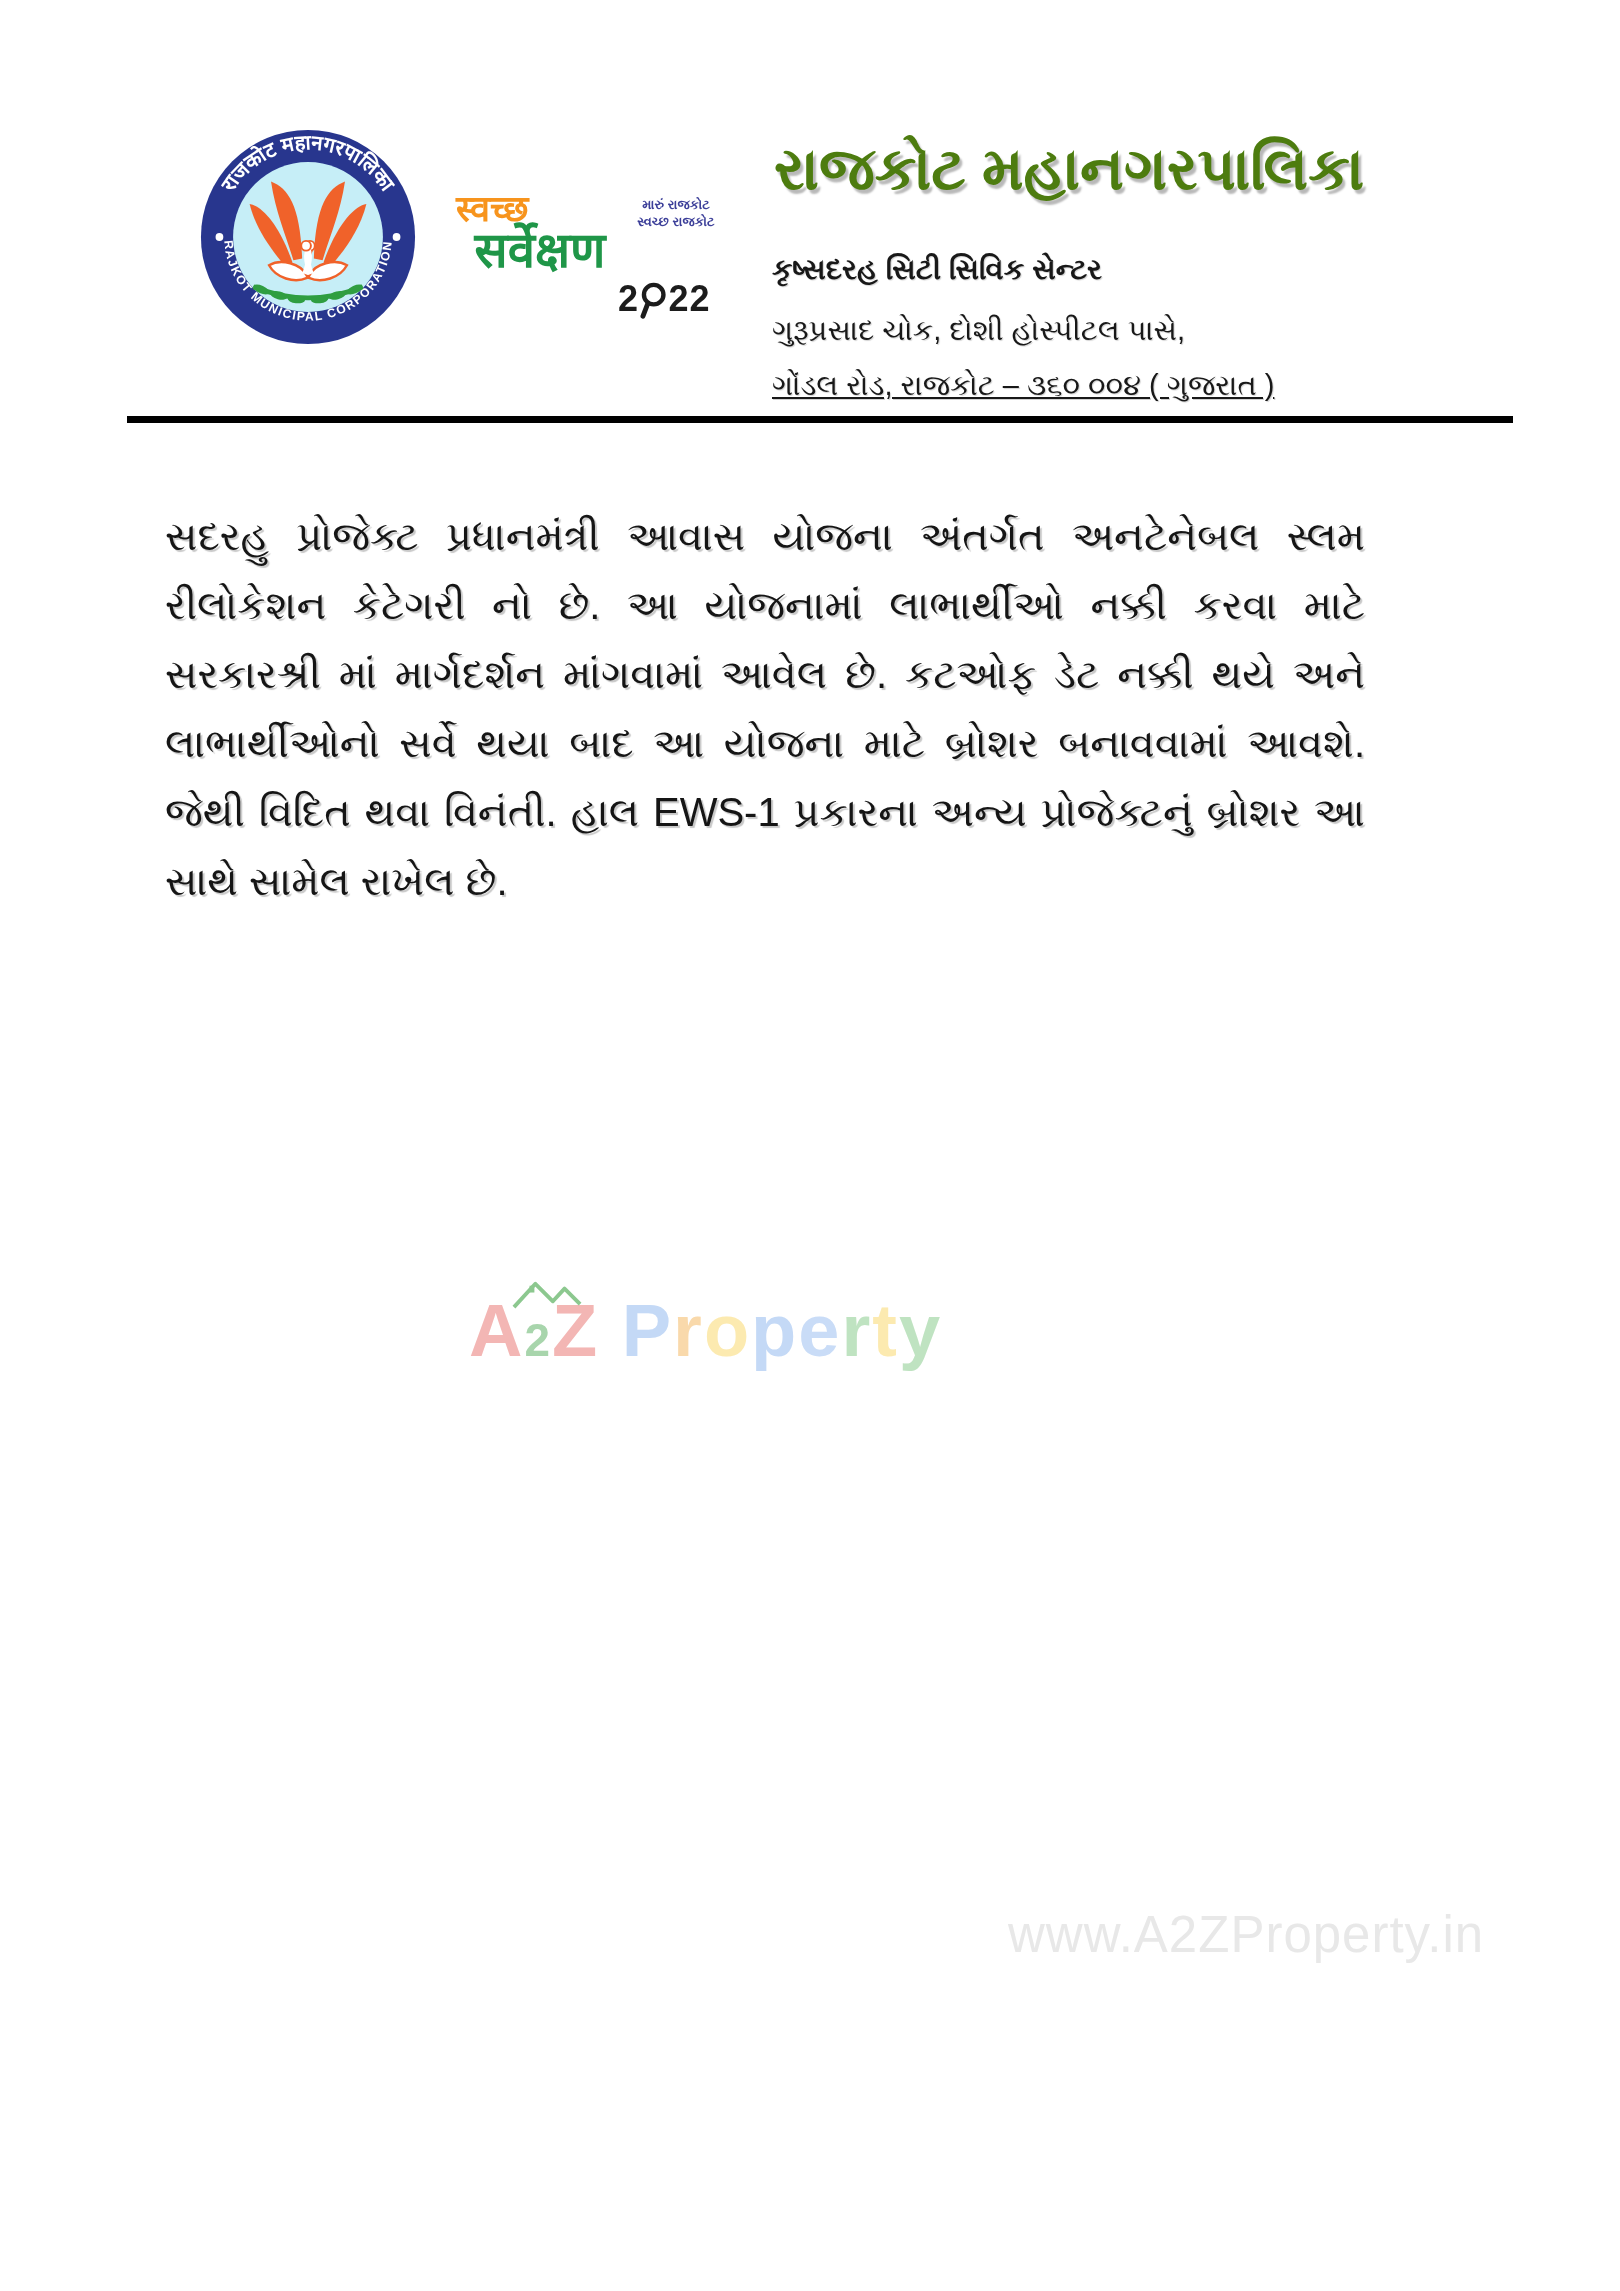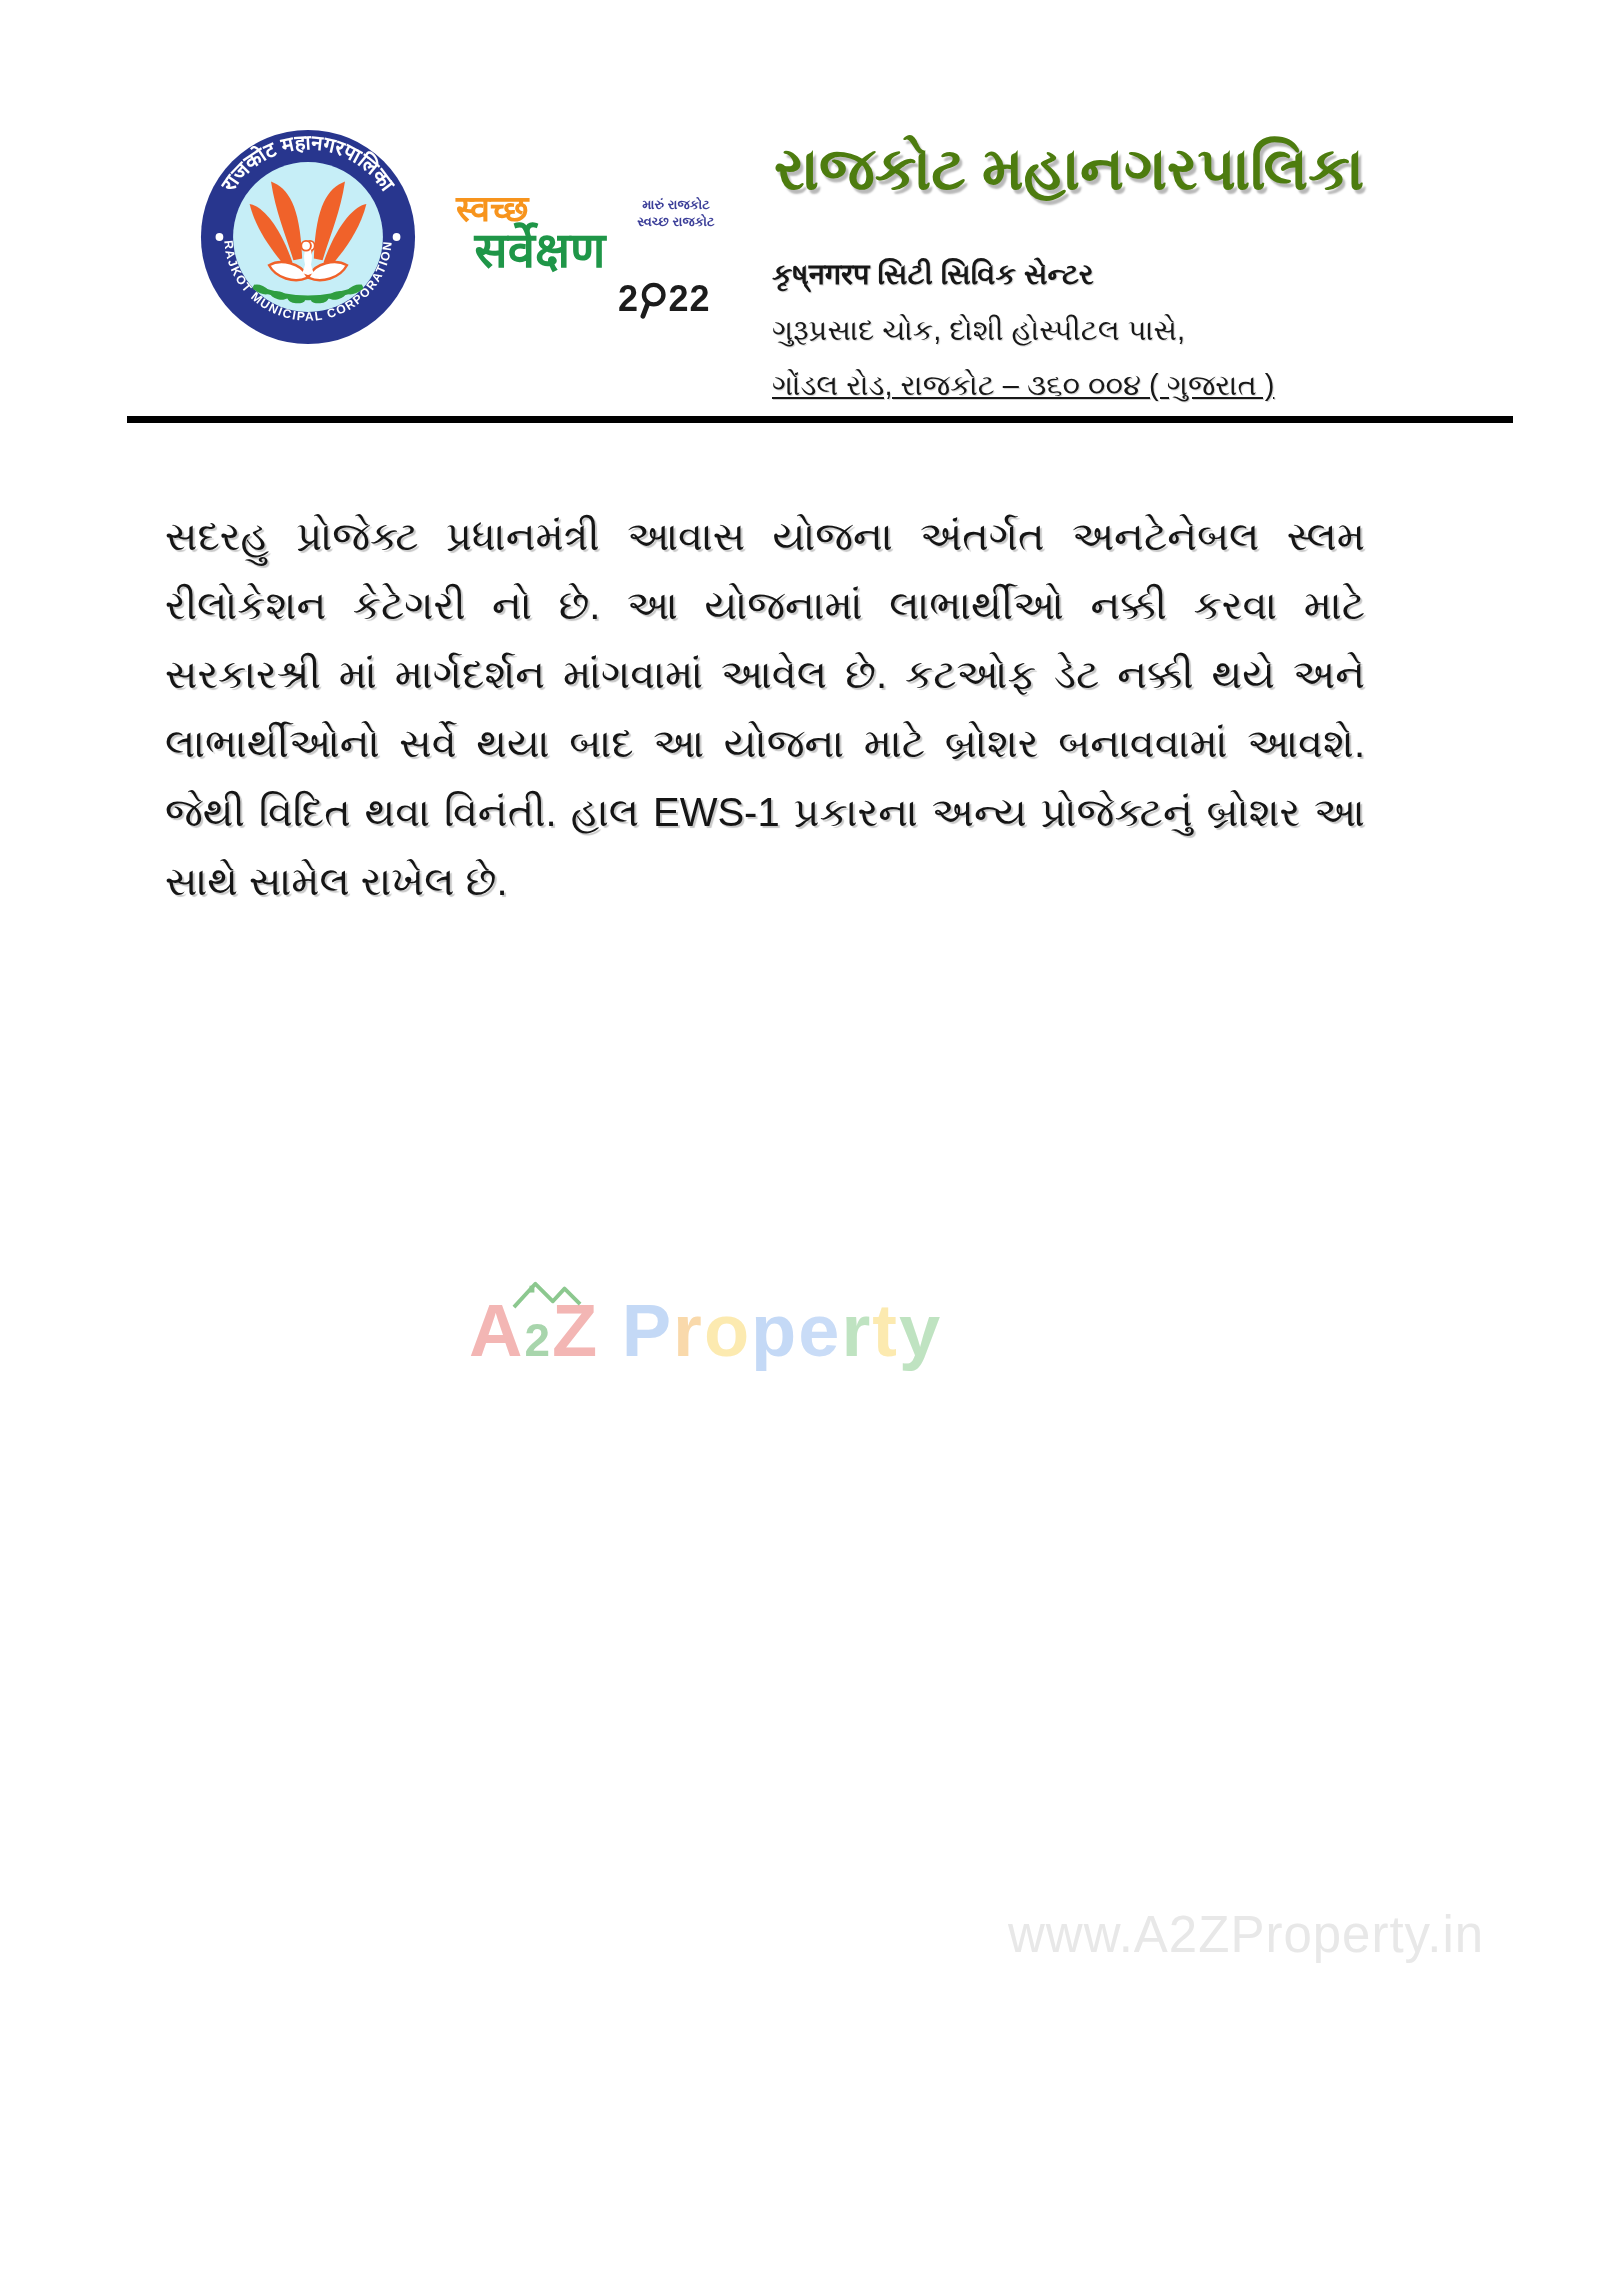--- a/index.html
+++ b/index.html
@@ -108,21 +108,21 @@
       <span>2</span>
       <svg width="27.4" height="39" viewBox="0 0 28 40">
         <circle cx="14" cy="13" r="10" fill="none" stroke="#1c1c1c" stroke-width="4.5"></circle>
         <line x1="8" y1="22" x2="3" y2="35" stroke="#1c1c1c" stroke-width="5" stroke-linecap="round"></line>
       </svg>
       <span>22</span>
     </div>
   </div>
 
   <div class="title">રાજકોટ મહાનગરપાલિકા</div>
-  <div class="addr addr-bold">કૃષ્नगरप સિટી સિવિક સેન્ટર</div>
+  <div class="addr addr-bold">કૃષ્સદરહ સિટી સિવિક સેન્ટર</div>
   <div class="addr addr-2">ગુરૂપ્રસાદ ચોક, દોશી હોસ્પીટલ પાસે,</div>
   <div class="addr addr-3">ગોંડલ રોડ, રાજકોટ – ૩૬૦ ૦૦૪ ( ગુજરાત )</div>
 
   <div class="rule"></div>
 
   <div class="body-block">
     <div class="body-line">સદરહુ પ્રોજેક્ટ પ્રધાનમંત્રી આવાસ યોજના અંતર્ગત અનટેનેબલ સ્લમ</div>
     <div class="body-line">રીલોકેશન કેટેગરી નો છે. આ યોજનામાં લાભાર્થીઓ નક્કી કરવા માટે</div>
     <div class="body-line">સરકારશ્રી માં માર્ગદર્શન માંગવામાં આવેલ છે. કટઓફ ડેટ નક્કી થયે અને</div>
     <div class="body-line">લાભાર્થીઓનો સર્વે થયા બાદ આ યોજના માટે બ્રોશર બનાવવામાં આવશે.</div>

